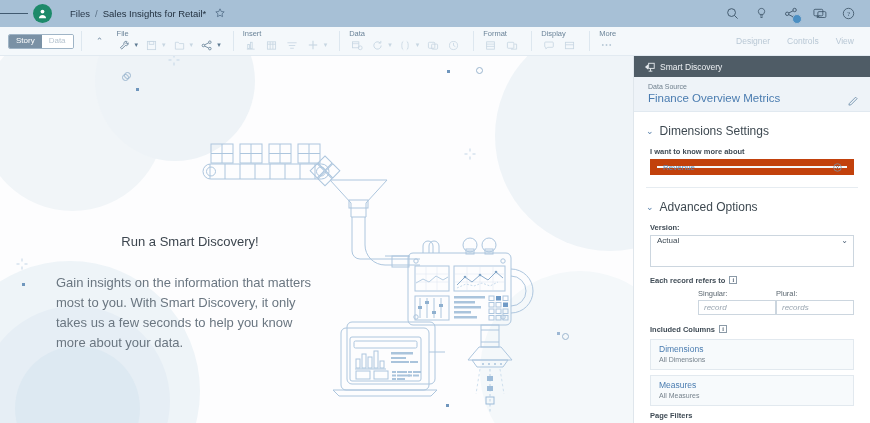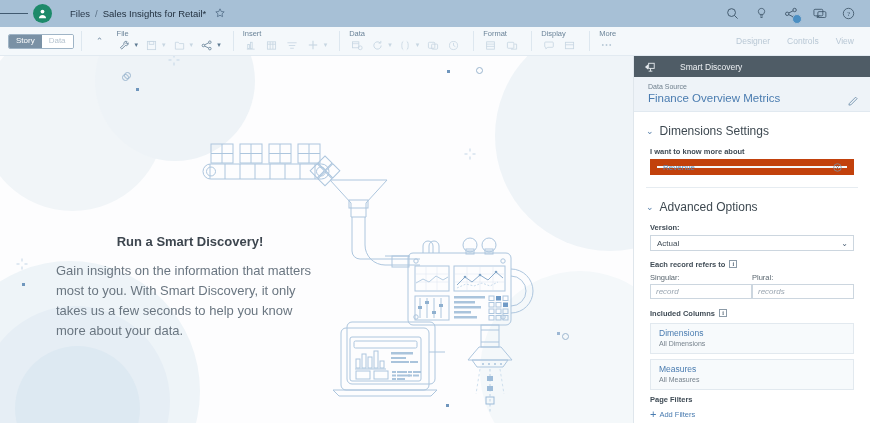--- a/index.html
+++ b/index.html
@@ -95,37 +95,37 @@
   .ring {
     position: absolute; width: 7px; height: 7px; border-radius: 50%;
     border: 1.2px solid #9bb6cf;
   }
   .sparkle { position: absolute; width: 12px; height: 12px; color: #b9cde0;}
 
   .hero-text {
     position: absolute; left: 56px; top: 178px; width: 268px; text-align: left;
   }
   .hero-title {
-    font-size: 13px; color: #3d464f; text-align: center; margin-bottom: 12px;
-    font-weight: bold;
+    font-size: 13px; color: #3d464f; text-align: center; margin-bottom: 24px;
+    font-weight: normal;
   }
   .hero-body {
     font-size: 13px; color: #6a7681; line-height: 1.55;
   }
 
   .illo { position: absolute; left: 0; top: 0; }
 
   
   .panel {
     position: absolute; top: 56px; right: 0; width: 237px; height: 367px;
     background: #ffffff; border-left: 1px solid #dfe6ec;
   }
   .panel-header {
     height: 21px; background: #4f5c66; display: flex; align-items: center;
-    padding: 0 0 0 10px; gap: 24px;
+    padding: 0 0 0 10px; gap: 4px;
   }
   .panel-header .ph-icon { color: #e3e8ec; width: 12px; height: 12px;}
   .panel-header .ph-icon svg { display:block; }
   .panel-title { font-size: 8.5px; color: #eef1f4; }
 
   .ds-block {
     background: #eef3f8; padding: 6px 12px 7px 14px; position: relative;
     border-bottom: 1px solid #e1e9f0;
   }
   .ds-label { font-size: 7px; color: #70808e; margin-bottom: 2px; }
@@ -148,33 +148,33 @@
   .tokenbox {
     height: 16px; background: #f5f8fa; border: 7px solid #c2410c;
     display: flex; align-items: center; padding: 0 6px;
     font-size: 8px; color: #5986b5; position: relative;
   }
   .clear-ic { position: absolute; right: 5px; color: #7f909e; width: 9px; height: 9px; cursor:pointer;}
   .clear-ic svg { display: block; }
   .hr { height: 1px; background: #e6ecf1; margin: 12px 12px 0 12px; }
 
   .sel {
-    height: 16px; background: #ffffff; border: 1px solid #ccd6df;
-    display: flex; align-items: center; padding: 0 6px;
+    height: 32px; background: #ffffff; border: 1px solid #ccd6df;
+    display: flex; align-items: flex-start; padding: 0 6px;
     font-size: 8px; color: #3f4b55; position: relative; cursor: pointer;
   }
   .sel-caret { position: absolute; right: 5px; color: #51657a; font-size: 8px; }
 
   .infoi {
     display: inline-flex; align-items: center; justify-content: center;
     width: 8px; height: 8px; border: 1px solid #8b9aa7; color: #5d6d7b;
     font-size: 6px; margin-left: 4px; vertical-align: 1px; cursor: pointer;
     font-family: "Liberation Serif", serif;
   }
-  .two-col { display: flex; gap: 0; margin-top: 4px; }
+  .two-col { display: flex; gap: 0; margin-top: 4px; margin-left: 48px; }
   .two-col > div { flex: 1; }
   .sub-label { font-size: 7.5px; color: #5b6770; margin-bottom: 2px; }
   .txtin {
     height: 15px; background: #ffffff; border: 1px solid #ccd6df;
     display: flex; align-items: center; padding: 0 5px;
     font-size: 8px; color: #9aa6b1; font-style: italic;
   }
   .colcard {
     background: #f7fafc; border: 1px solid #e2e9ef; padding: 4px 8px 5px 8px;
     margin-bottom: 5px; cursor: pointer;

